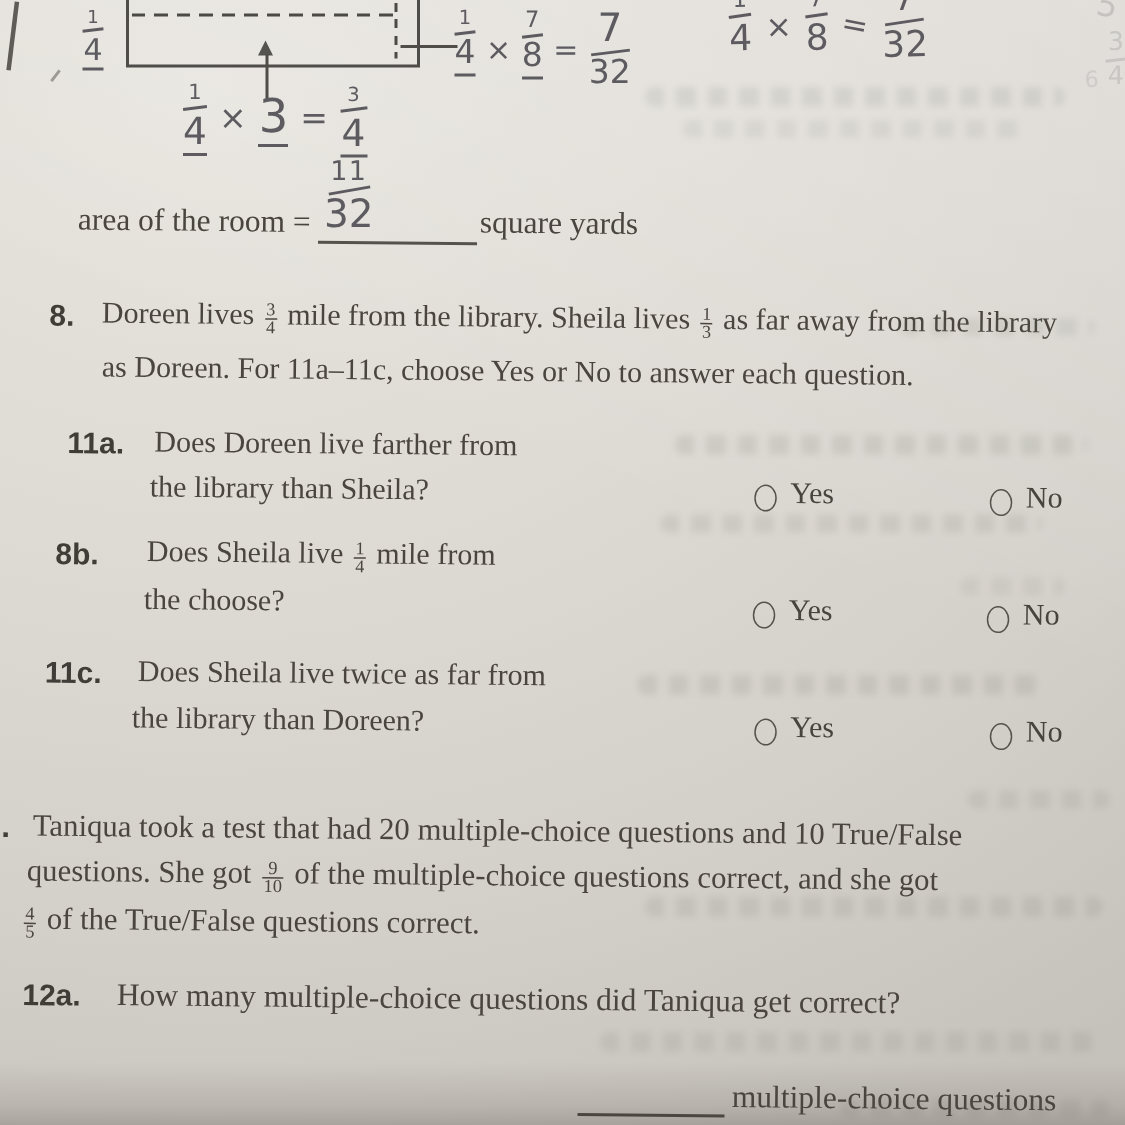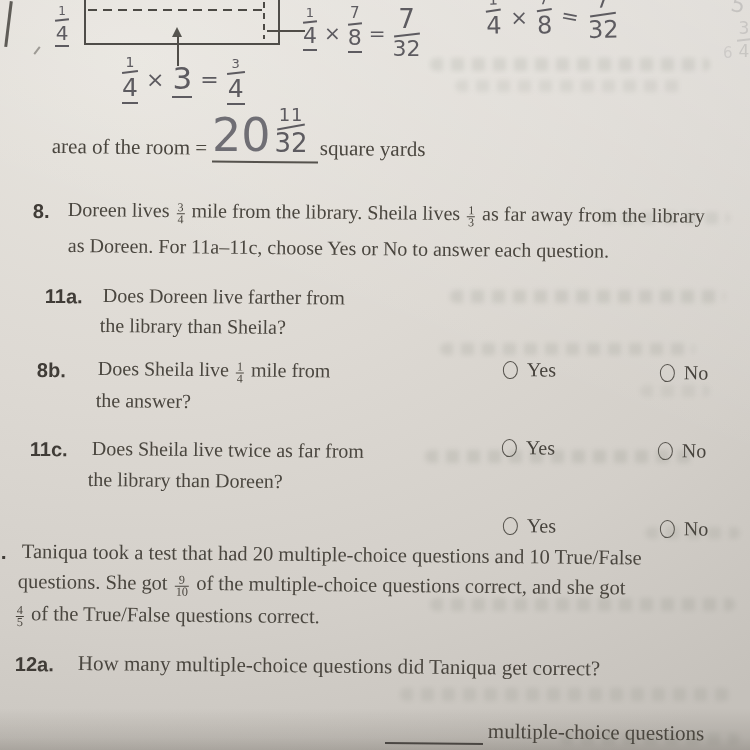--- a/index.html
+++ b/index.html
@@ -25,21 +25,21 @@
   .hweq{display:flex;align-items:flex-start;}
   .hwfrac{display:inline-flex;flex-direction:column;align-items:center;line-height:1;}
   .hwfrac .bar{height:2px;background:currentColor;transform:rotate(-7deg);margin:2px 0;}
   .ul{border-bottom:2px solid currentColor;padding-bottom:2px;}
   .op{align-self:center;}
   
   .stroke{background:#504d48;}
   .dash-h{background:repeating-linear-gradient(90deg,#4c4a45 0 9px,rgba(0,0,0,0) 9px 15px);}
   .dash-v{background:repeating-linear-gradient(180deg,#4c4a45 0 6px,rgba(0,0,0,0) 6px 11px);}
   
-  .opt{position:absolute;display:flex;align-items:center;color:#47433d;font-size:20px;margin-top:40px;}
+  .opt{position:absolute;display:flex;align-items:flex-end;color:#47433d;font-size:20px;}
   .circ{display:inline-block;width:13px;height:16px;border:1.8px solid #55524c;border-radius:50%;margin-right:9px;background:transparent;}
   
   .bleed{position:absolute;border-radius:6px;filter:blur(2.5px);
     background:repeating-linear-gradient(90deg, rgba(104,110,98,.28) 0 13px, rgba(104,110,98,0) 13px 21px);}
   .faint{color:rgba(92,92,98,.42);font-family:"DejaVu Sans",sans-serif;position:absolute;line-height:1;}
 </style>
 </head>
 <body>
 
 <div class="page">
@@ -120,21 +120,20 @@
   <span class="faint" style="left:731px;top:-6px;font-size:22px;transform:rotate(12deg);opacity:.5;">5</span>
   <span class="faint hwfrac" style="left:737px;top:20px;opacity:.45;">
     <span style="font-size:17px;">3</span>
     <span class="bar" style="width:14px;background:rgba(92,92,98,.42);"></span>
     <span style="font-size:17px;">4</span>
   </span>
   <span class="faint" style="left:723px;top:46px;font-size:15px;opacity:.35;">6</span>
 
   <div class="abs print tilt" style="left:52px;top:134px;font-size:21px;">area of the room =</div>
   <div class="abs hw" style="left:212px;top:112px;display:flex;">
-    <span style="font-size:46px;font-weight:400;color:#6f6e74;">20</span>
     <span class="hwfrac" style="margin-left:4px;margin-top:-6px;">
       <span style="font-size:18px;letter-spacing:1px;">11</span>
       <span class="bar" style="width:28px;transform:rotate(-10deg);"></span>
       <span style="font-size:26px;">32</span>
     </span>
   </div>
   <div class="abs" style="left:212px;top:161px;width:106px;height:0;border-bottom:2px solid #55524d;transform:rotate(0.6deg);"></div>
   <div class="abs print tilt" style="left:320px;top:136px;font-size:21px;">square yards</div>
 
   <div class="abs qnum tilt" style="left:33px;top:200px;font-size:20px;">8.</div>
@@ -152,21 +151,21 @@
   </div>
   <div class="opt tilt" style="left:660px;top:321px;">
     <span class="circ"></span>
     <span>No</span>
   </div>
 
   <div class="abs qnum tilt" style="left:37px;top:359px;font-size:20px;">8b.</div>
   <div class="abs print tilt" style="left:98px;top:357px;font-size:20px;">
     <span>Does Sheila live </span><span class="pfrac"><span class="n">1</span><span class="d">4</span></span><span> mile from</span>
   </div>
-  <div class="abs print tilt" style="left:96px;top:389px;font-size:20px;">the answer?</div>
+  <div class="abs print tilt" style="left:96px;top:389px;font-size:20px;">the choose?</div>
   <div class="opt tilt" style="left:502px;top:396px;">
     <span class="circ"></span>
     <span>Yes</span>
   </div>
   <div class="opt tilt" style="left:658px;top:399px;">
     <span class="circ"></span>
     <span>No</span>
   </div>
 
   <div class="abs qnum tilt" style="left:30px;top:438px;font-size:20px;">11c.</div>

